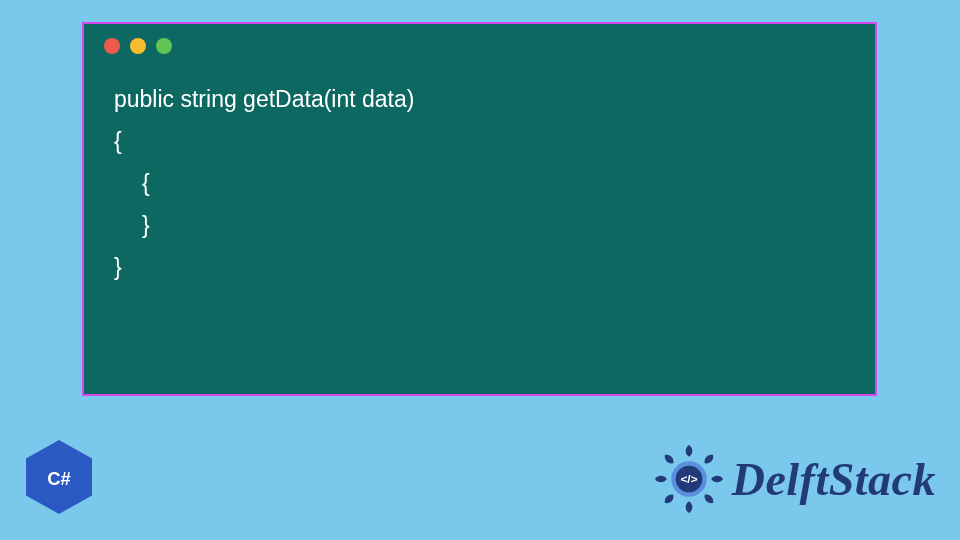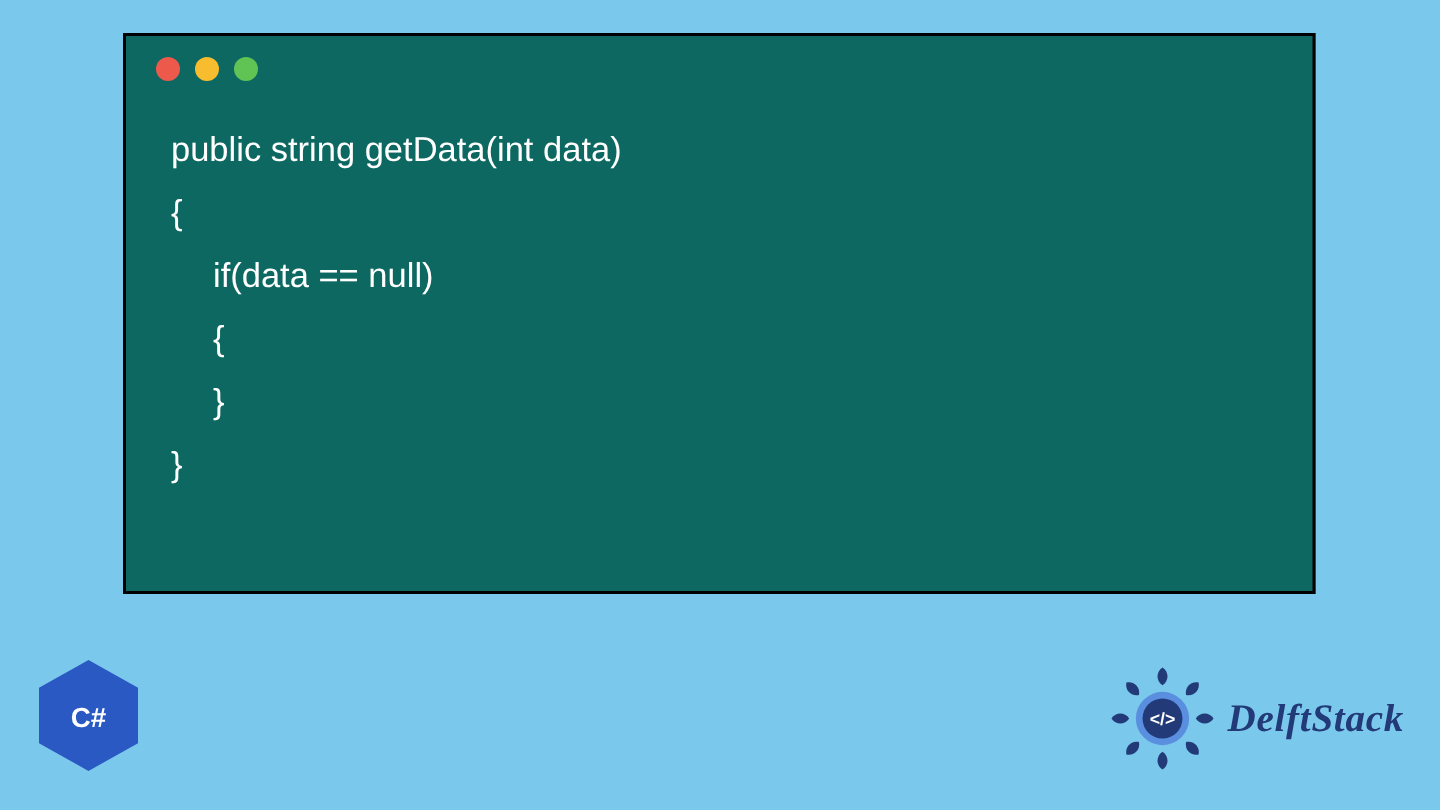--- a/index.html
+++ b/index.html
@@ -17,21 +17,21 @@
     background: #7ac8eb;
     box-sizing: border-box;
   }
   .code-window {
     position: absolute;
     left: 82px;
     top: 22px;
     width: 795px;
     height: 374px;
     background: #0e6862;
-    border: 2px solid #000000;
+    border: 2px solid #d946ef;
     box-sizing: border-box;
   }
   .titlebar {
     position: absolute;
     left: 0;
     top: 0;
     width: 100%;
     height: 36px;
   }
   .traffic-light {
@@ -83,38 +83,38 @@
   }
   .delft-emblem {
     width: 74px;
     height: 74px;
     position: relative;
   }
   .delft-word {
     font-family: Georgia, 'Times New Roman', serif;
     font-style: italic;
     font-weight: 600;
-    font-size: 26px;
+    font-size: 46px;
     color: #223a77;
     margin-left: 6px;
     letter-spacing: 0.5px;
   }
 </style>
 </head>
 <body>
 
 <div class="canvas">
 
   <div class="code-window">
     <div class="titlebar">
       <span class="traffic-light" style="left:20px;background:#ed594a"></span>
       <span class="traffic-light" style="left:46px;background:#f7bd2e"></span>
       <span class="traffic-light" style="left:72px;background:#5fc454"></span>
     </div>
-    <div class="code-area" id="code-area"><div>public string getData(int data)</div><div>{</div><div class="ind1">if(data == null)</div><div class="ind1">{</div><div class="ind1">}</div><div>}</div></div>
+    <div class="code-area" id="code-area"><div>public string getData(int data)</div><div>{</div><div class="ind1">{</div><div class="ind1">}</div><div>}</div></div>
   </div>
 
   <div class="cs-badge">
     <svg viewBox="0 0 100 112" width="66" height="74">
       <polygon class="cs-hex" points="50,0 100,28 100,84 50,112 0,84 0,28"></polygon>
       <text class="cs-text" x="50" y="68" text-anchor="middle">C#</text>
     </svg>
   </div>
 
   <div class="delft">

